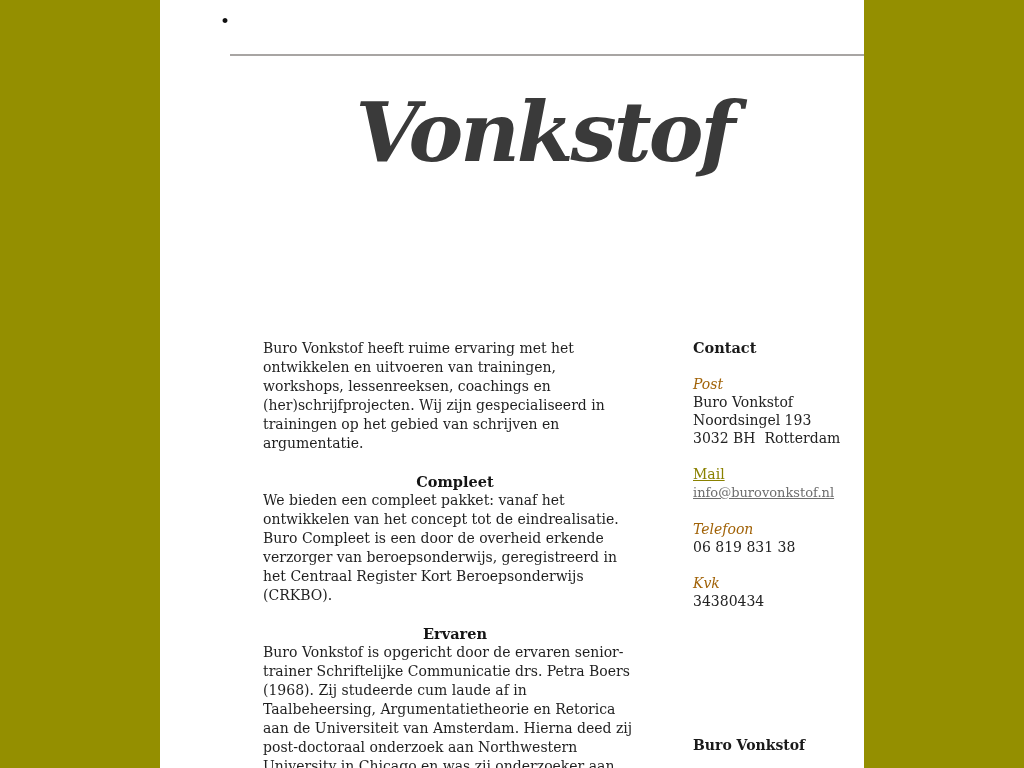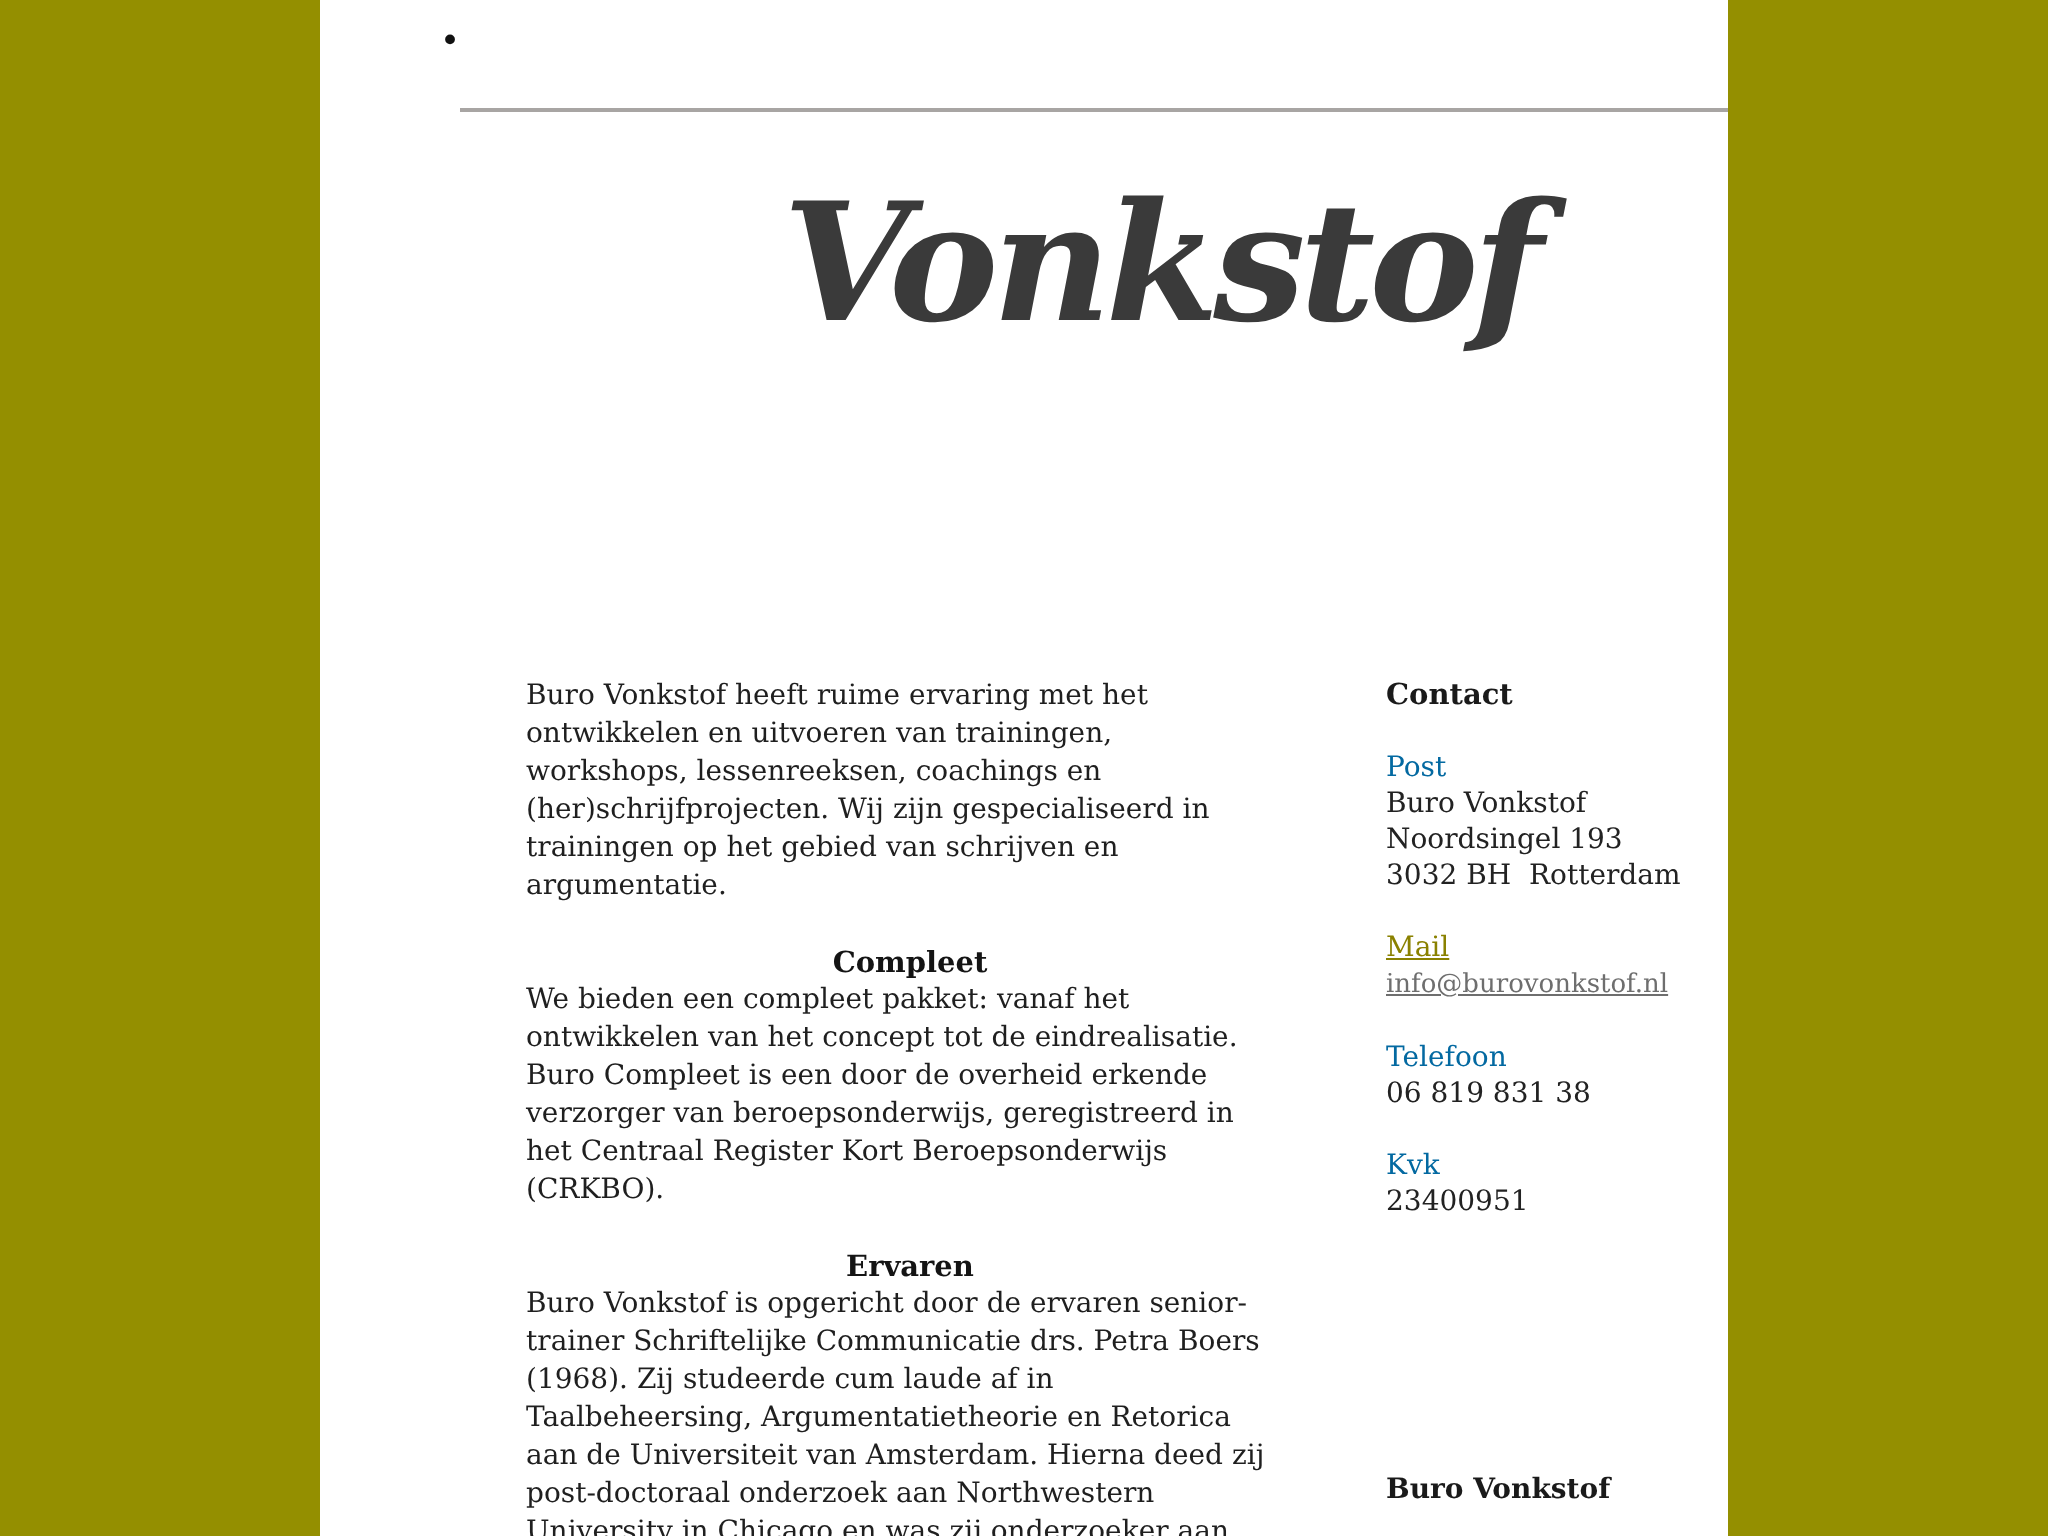--- a/index.html
+++ b/index.html
@@ -14,41 +14,41 @@
   }
   .nav-bullet{
     position:absolute;left:60px;top:13px;
     font-size:17px;color:#111;line-height:17px;
   }
   .header-rule{
     position:absolute;left:70px;top:54px;width:634px;height:2px;
     background:#A8A5A3;
   }
   .logo{
-    position:absolute;left:420px;top:72px;
+    position:absolute;left:384px;top:72px;
     transform:translateX(-50%);
     font-style:italic;font-weight:bold;
     font-size:82px;line-height:120px;
     letter-spacing:-3px;
     color:#3A3A3A;white-space:nowrap;
     text-decoration:none;
   }
   .main-col{
     position:absolute;left:103px;top:339px;width:384px;
     font-size:14px;line-height:19px;color:#1F1F1F;
   }
   .main-col p{margin:0 13px 19px 0;}
   .main-col h3{margin:0;font-size:14.5px;line-height:19px;color:#141414;text-align:center;}
   .contact-col{
     position:absolute;left:533px;top:339px;width:180px;
     font-size:14px;line-height:18px;color:#222222;
   }
   .contact-col h3{margin:0 0 18px 0;font-size:14.5px;line-height:18px;color:#1A1A1A;}
   .contact-group{margin-bottom:18px;}
-  .contact-label{color:#0369a1;}
+  .contact-label{color:#a16207;font-style:italic;}
   a.contact-label-link{color:#8A8100;text-decoration:underline;cursor:pointer;}
   a.email-link{
     display:inline-block;color:#6E6E6E;font-size:13px;
     text-decoration:underline;cursor:pointer;line-height:18px;
   }
   .footer-name{
     position:absolute;left:533px;top:737px;
     font-weight:bold;font-size:14px;color:#1A1A1A;
   }
 </style>
@@ -91,19 +91,19 @@
       <a class="email-link">info@burovonkstof.nl</a>
     </div>
 
     <div class="contact-group">
       <div class="contact-label">Telefoon</div>
       <div>06 819 831 38</div>
     </div>
 
     <div class="contact-group">
       <div class="contact-label">Kvk</div>
-      <div>23400951</div>
+      <div>34380434</div>
     </div>
   </div>
 
   <div class="footer-name">Buro Vonkstof</div>
 
 </div>
 
 </body></html>

